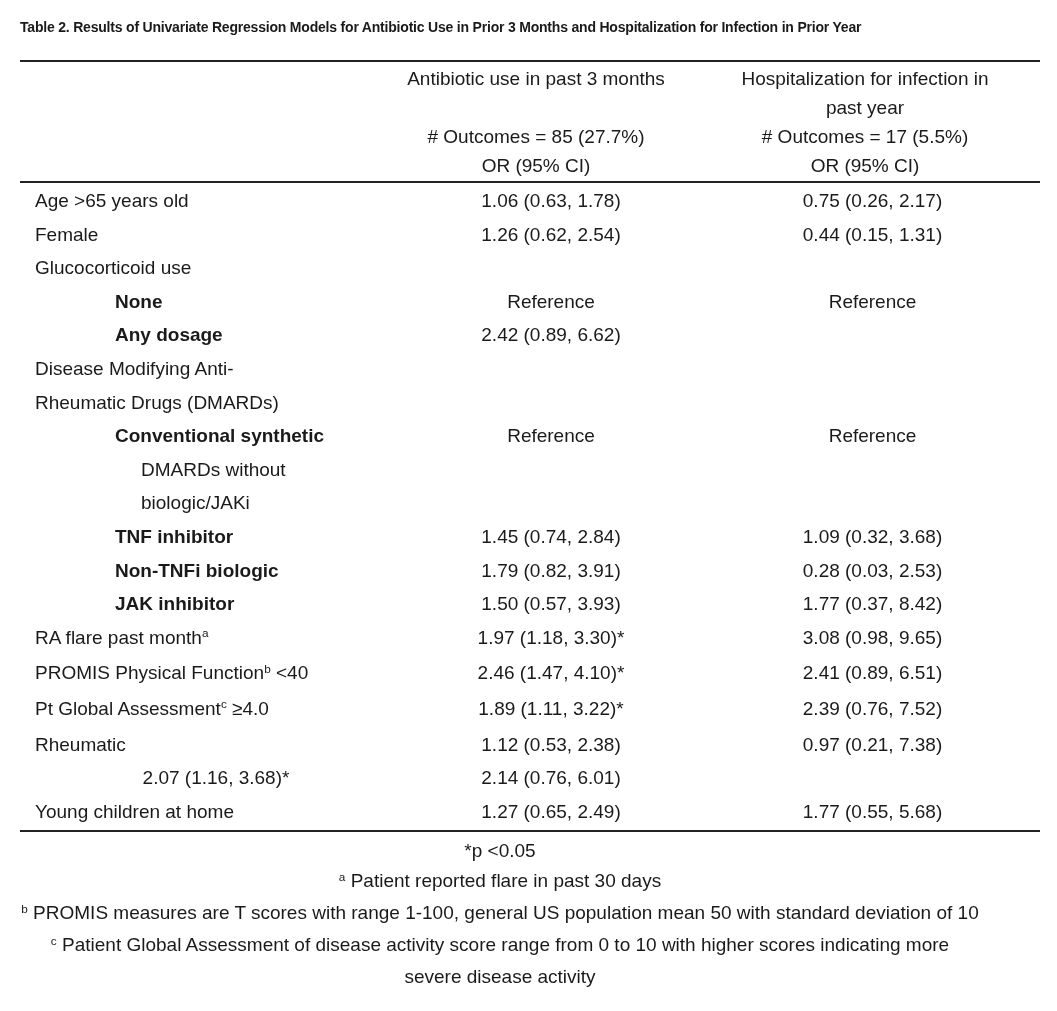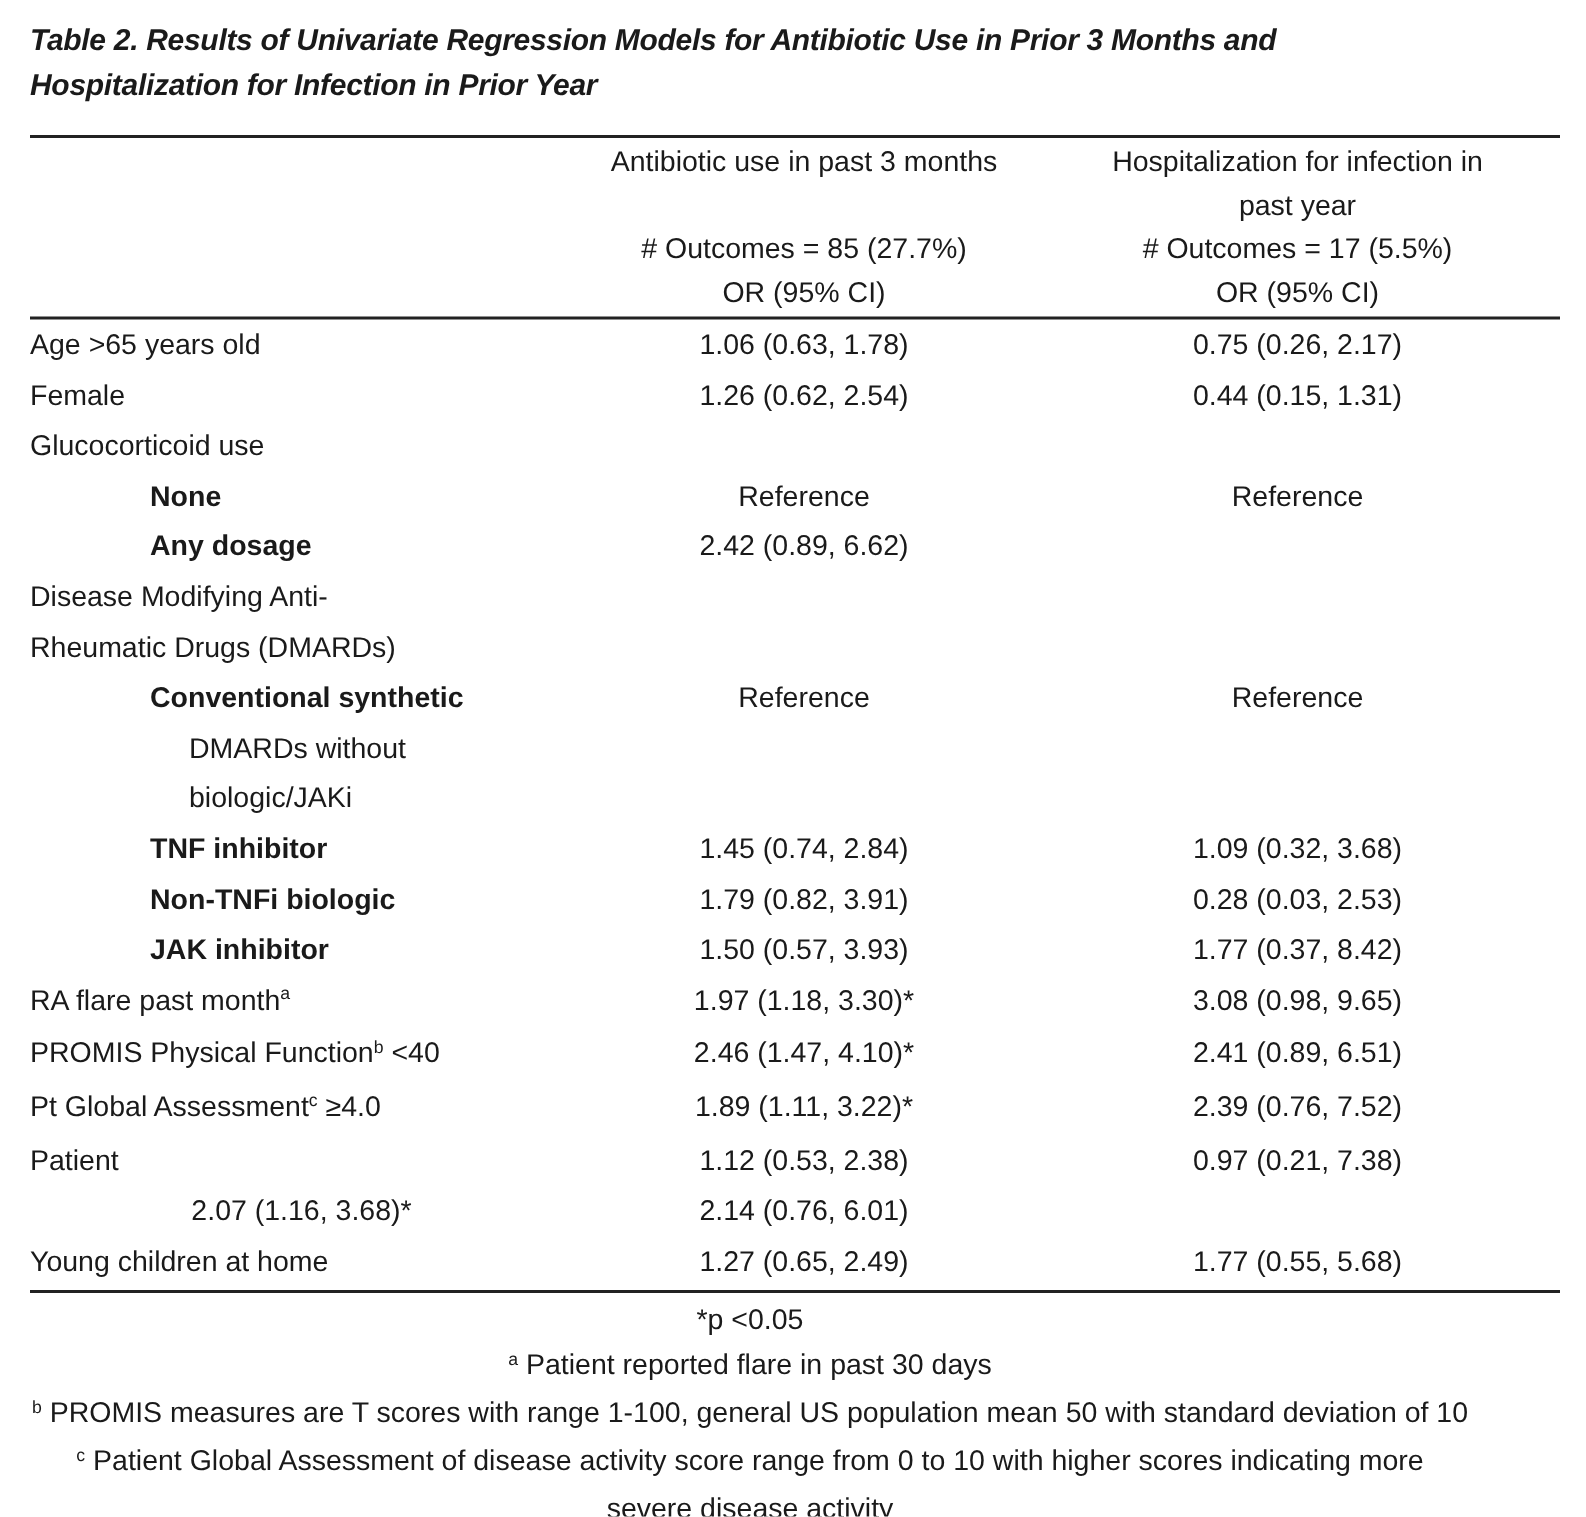--- a/index.html
+++ b/index.html
@@ -5,35 +5,35 @@
   * { margin:0; padding:0; box-sizing:border-box; }
   html,body { background:#ffffff; }
   body {
     width:1057px; height:1011px; overflow:hidden;
     font-family:"Liberation Sans", sans-serif;
     font-size:19px; color:#1a1a1a;
   }
   .page { padding:12px 17px 0 20px; }
 
   .title {
-    font-weight:bold; font-size:20px; line-height:30px;
-    max-width:940px; letter-spacing:-0.2px;font-style:italic;
+    font-weight:bold; font-size:14px; line-height:30px;
+    max-width:940px; letter-spacing:-0.2px;
   }
 
   .table { margin-top:18px; }
   .rule { height:0; border-top:2px solid #222222; }
 
   .thead {
     display:grid; grid-template-columns:362px 308px 1fr;
     padding:2px 0 1px 0;
   }
   .hcell { text-align:center; }
   .hline { line-height:29px; min-height:29px; white-space:nowrap; }
 
-  .tbody { padding:1px 0 2px 0; }
+  .tbody { padding:1px 0 2px 0;margin-left:15px; }
   .trow {
     display:grid; grid-template-columns:362px 308px 1fr;
     align-items:start;
   }
   .lline { line-height:33.6px; white-space:nowrap; }
   .ind0 { padding-left:0; }
   .ind1 { padding-left:80px;font-weight:bold; }
   .ind2 { padding-left:106px; }
   .val  { text-align:center; line-height:33.6px; white-space:nowrap; }
 
@@ -162,21 +162,21 @@
         </div>
         <div class="trow">
           <div class="lbl">
             <div class="lline ind0">Pt Global Assessment<span class="sup">c</span> ≥4.0</div>
           </div>
           <div class="val">1.89 (1.11, 3.22)*</div>
           <div class="val">2.39 (0.76, 7.52)</div>
         </div>
         <div class="trow">
           <div class="lbl">
-            <div class="lline ind0">Patient</div>
+            <div class="lline ind0">Rheumatic</div>
           </div>
           <div class="val">1.12 (0.53, 2.38)</div>
           <div class="val">0.97 (0.21, 7.38)</div>
         </div>
         <div class="trow">
           <div class="val">2.07 (1.16, 3.68)*</div>
           <div class="val">2.14 (0.76, 6.01)</div>
         </div>
         <div class="trow">
           <div class="lbl">

